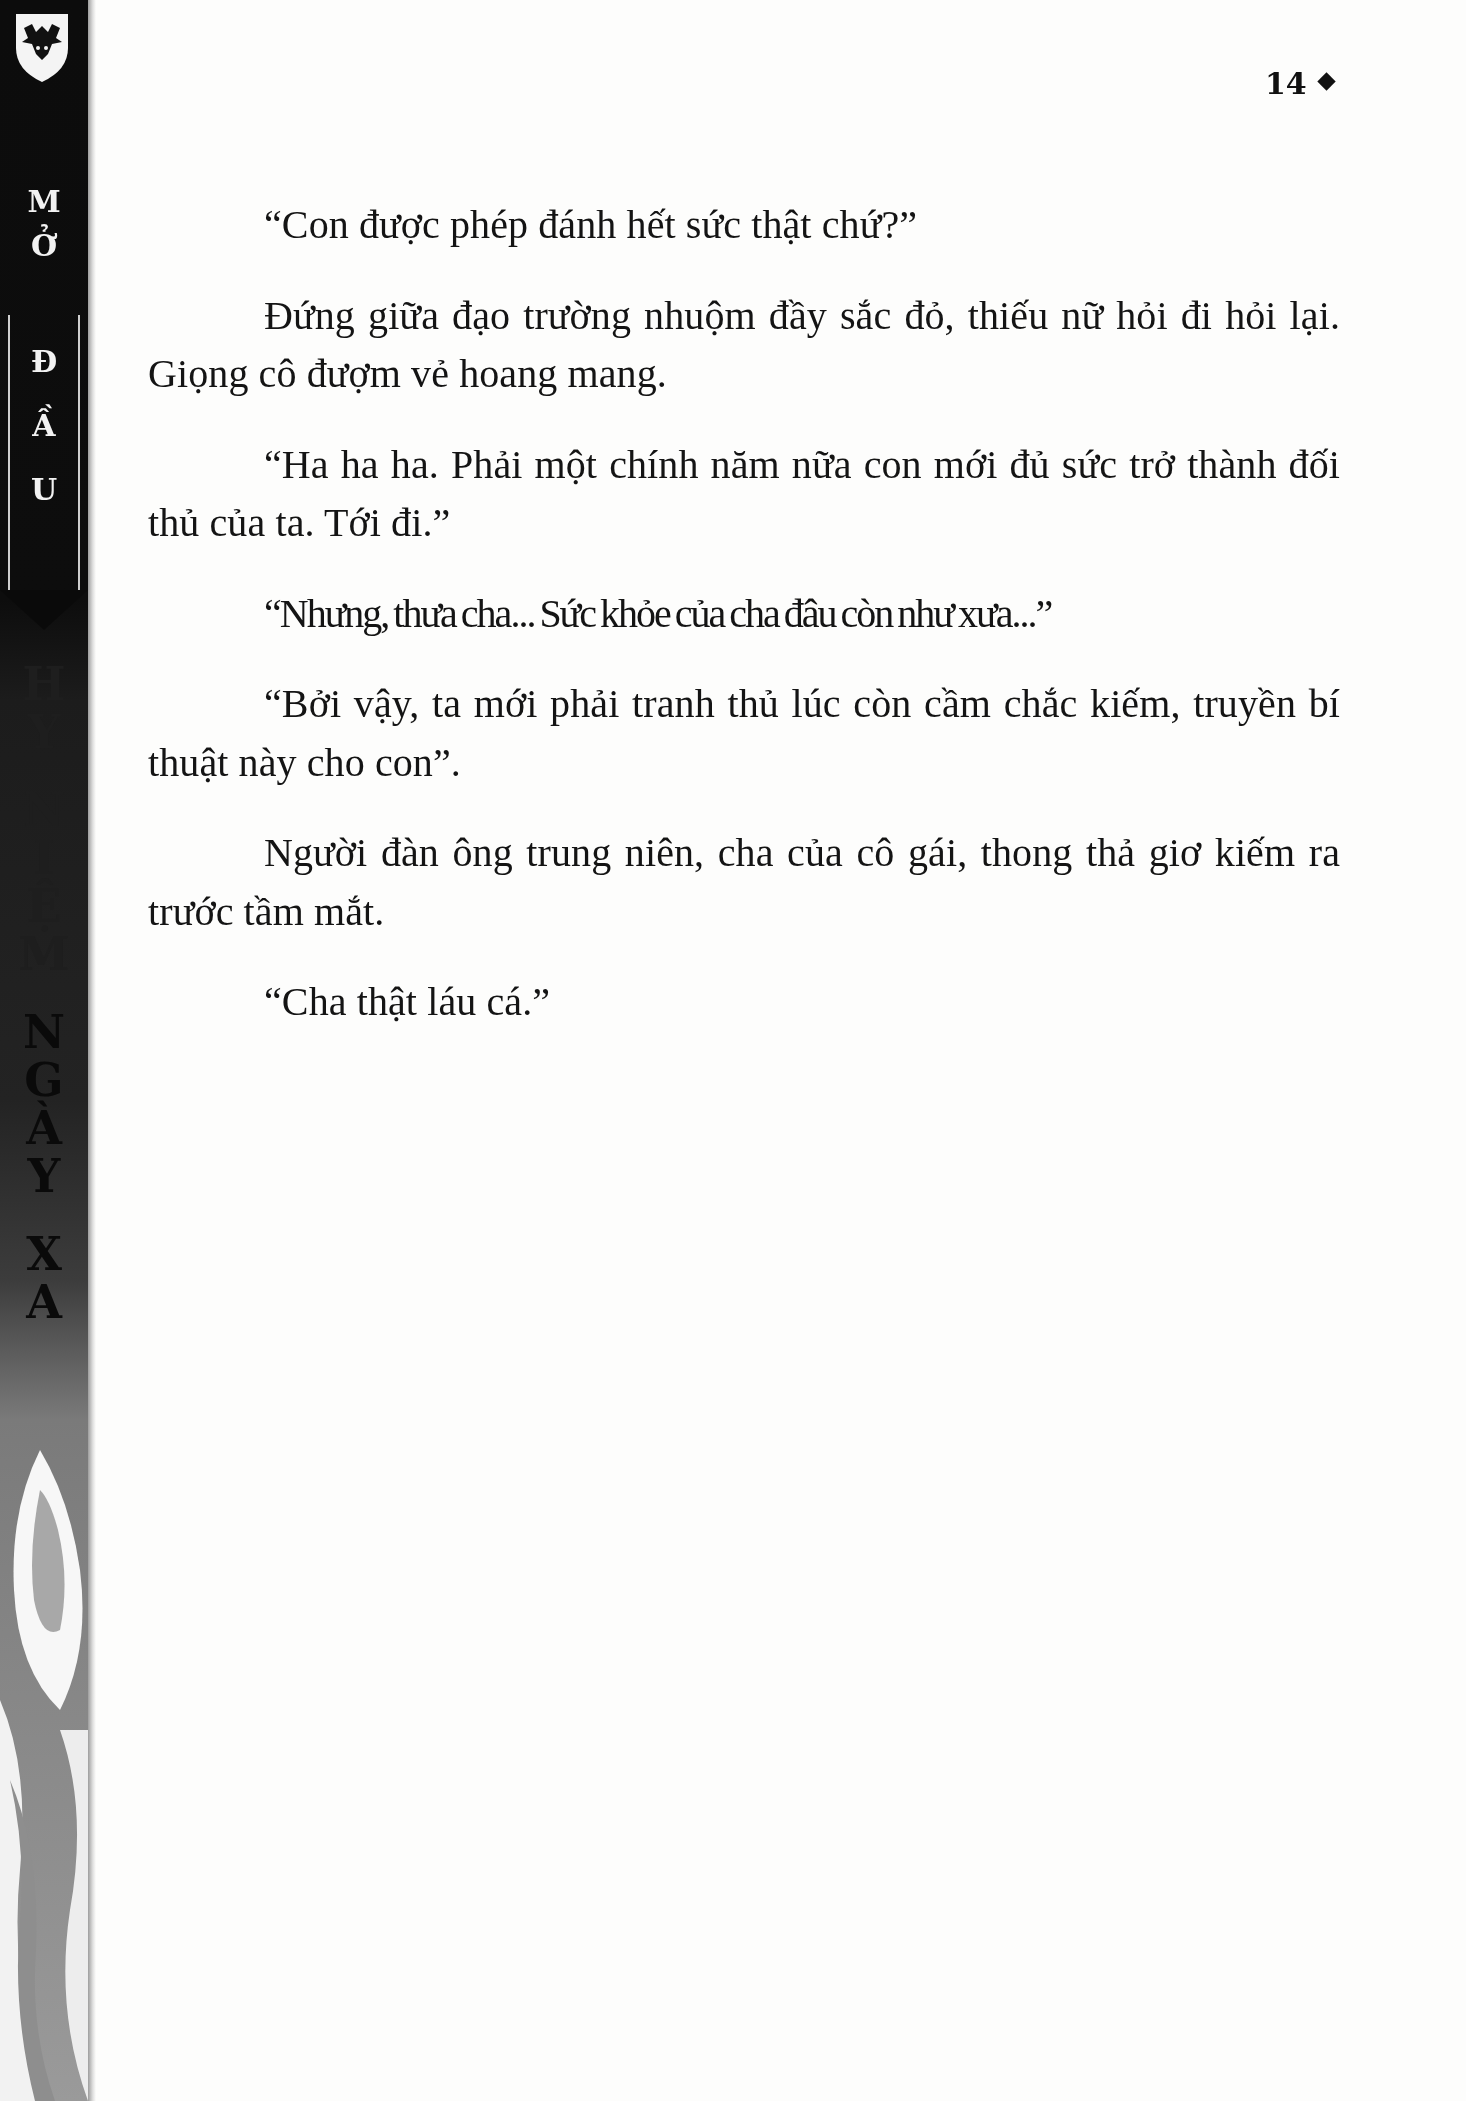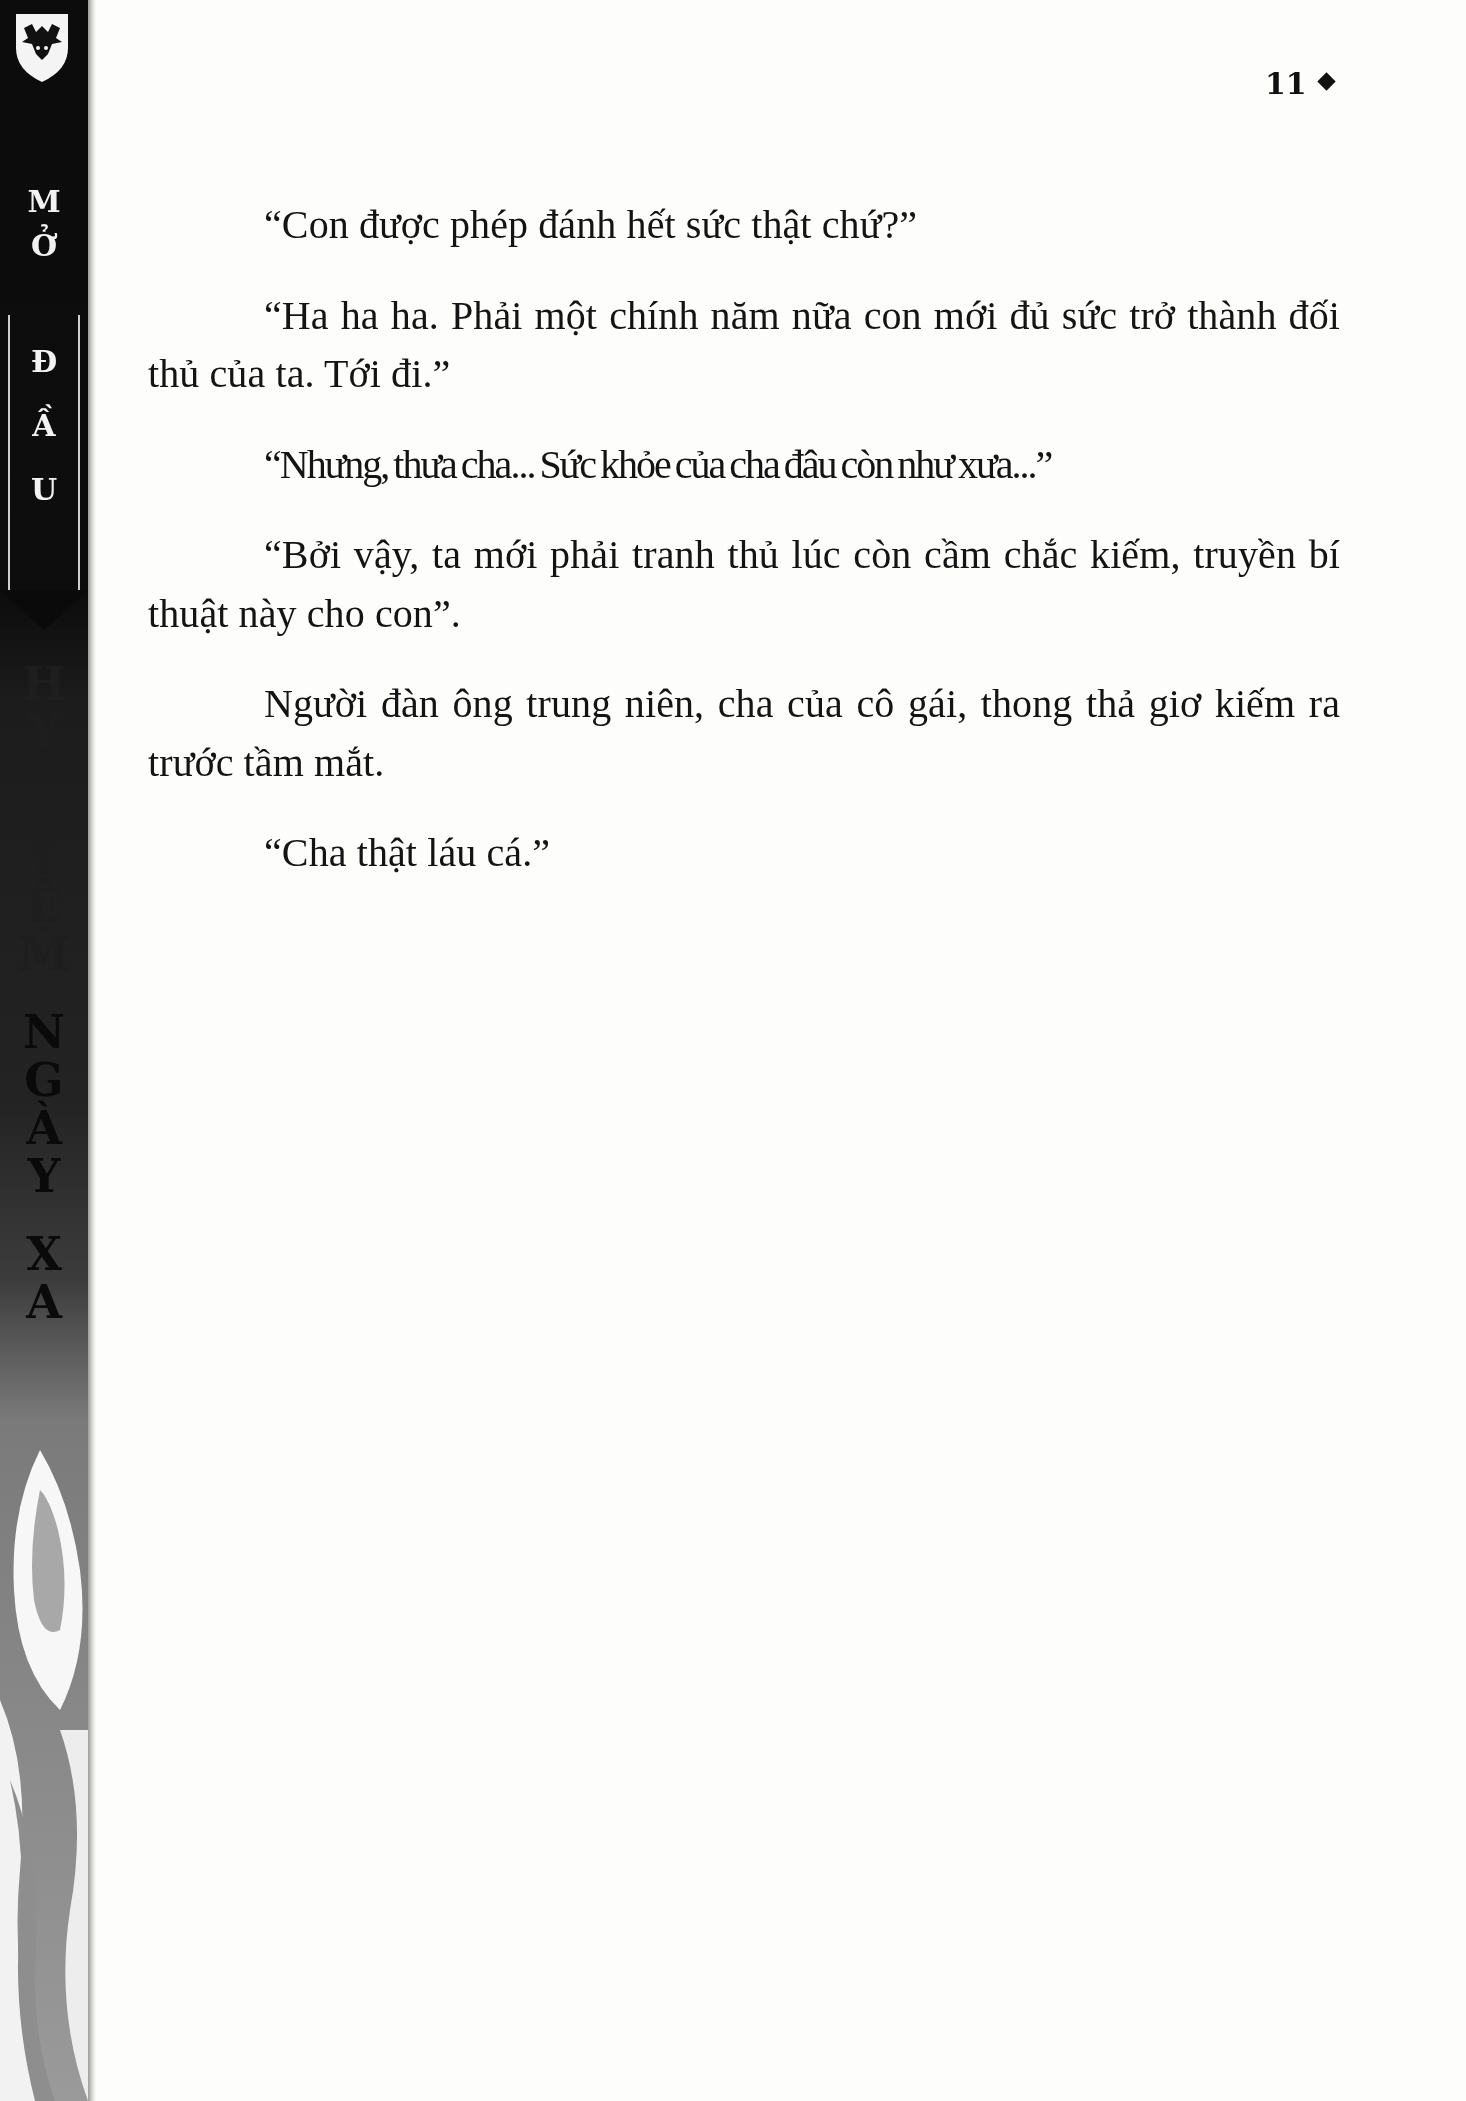--- a/index.html
+++ b/index.html
@@ -110,23 +110,24 @@
   <svg class="flames" viewBox="0 0 88 651" preserveAspectRatio="none">
     <path d="M40 0 Q10 60 14 140 Q18 220 60 260 Q90 200 80 120 Q70 50 40 0 Z" fill="#f7f7f7"></path>
     <path d="M40 40 Q28 100 34 150 Q42 190 60 180 Q70 130 58 80 Q50 50 40 40 Z" fill="#a8a8a8"></path>
     <path d="M0 250 Q30 320 20 420 Q10 520 40 651 L0 651 Z" fill="#f2f2f2"></path>
     <path d="M60 280 Q88 360 70 460 Q55 560 88 651 L88 280 Z" fill="#ededed"></path>
     <path d="M10 330 Q40 400 36 500 Q30 580 55 651 L35 651 Q12 560 20 470 Q26 400 10 330 Z" fill="#8e8e8e"></path>
   </svg>
 </div>
 <div class="spine-edge"></div>
 
-<div class="page-number">11</div>
+<div class="page-number">14</div>
 <div class="page-diamond"></div>
 
 <div class="body-text">
   <p>“Con được phép đánh hết sức thật chứ?”</p>
+  <p>Đứng giữa đạo trường nhuộm đầy sắc đỏ, thiếu nữ hỏi đi hỏi lại. Giọng cô đượm vẻ hoang mang.</p>
   <p>“Ha ha ha. Phải một chính năm nữa con mới đủ sức trở thành đối thủ của ta. Tới đi.”</p>
   <p class="condensed">“Nhưng, thưa cha... Sức khỏe của cha đâu còn như xưa...”</p>
   <p>“Bởi vậy, ta mới phải tranh thủ lúc còn cầm chắc kiếm, truyền bí thuật này cho con”.</p>
   <p>Người đàn ông trung niên, cha của cô gái, thong thả giơ kiếm ra trước tầm mắt.</p>
   <p>“Cha thật láu cá.”</p>
 </div>
 
 </body></html>

